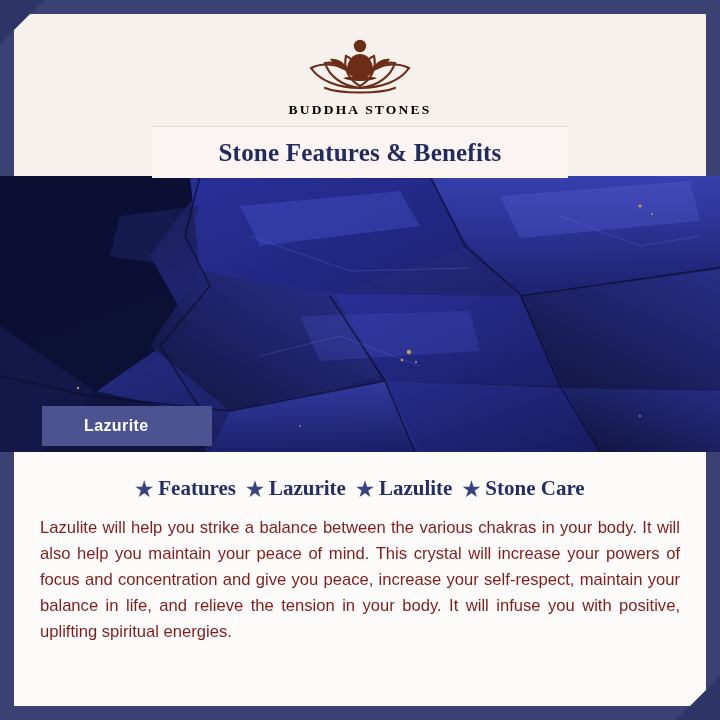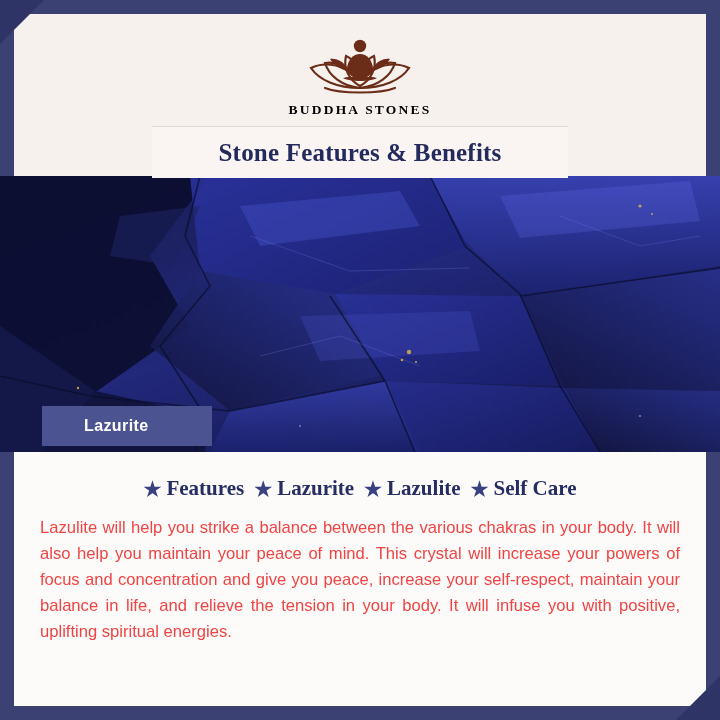--- a/index.html
+++ b/index.html
@@ -138,21 +138,21 @@
     white-space: nowrap;
   }
   .kw .star {
     color: #3a4180;
     font-size: 20px;
     line-height: 1;
   }
   .desc {
     font-size: 16.6px;
     line-height: 1.56;
-    color: #ef4444;
+    color: #7f1d1d;
     text-align: justify;
     padding: 0 8px;
     font-family: "Liberation Sans", sans-serif;
   }
 </style>
 </head>
 <body>
 
 <div class="page">
 
@@ -278,19 +278,19 @@
       <span class="kw">
         <span class="star">★</span>
         <span>Lazurite</span>
       </span>
       <span class="kw">
         <span class="star">★</span>
         <span>Lazulite</span>
       </span>
       <span class="kw">
         <span class="star">★</span>
-        <span>Self Care</span>
+        <span>Stone Care</span>
       </span>
     </div>
     <p class="desc">Lazulite will help you strike a balance between the various chakras in your body. It will also help you maintain your peace of mind. This crystal will increase your powers of focus and concentration and give you peace, increase your self-respect, maintain your balance in life, and relieve the tension in your body. It will infuse you with positive, uplifting spiritual energies.</p>
   </div>
 
 </div>
 
 </body></html>

